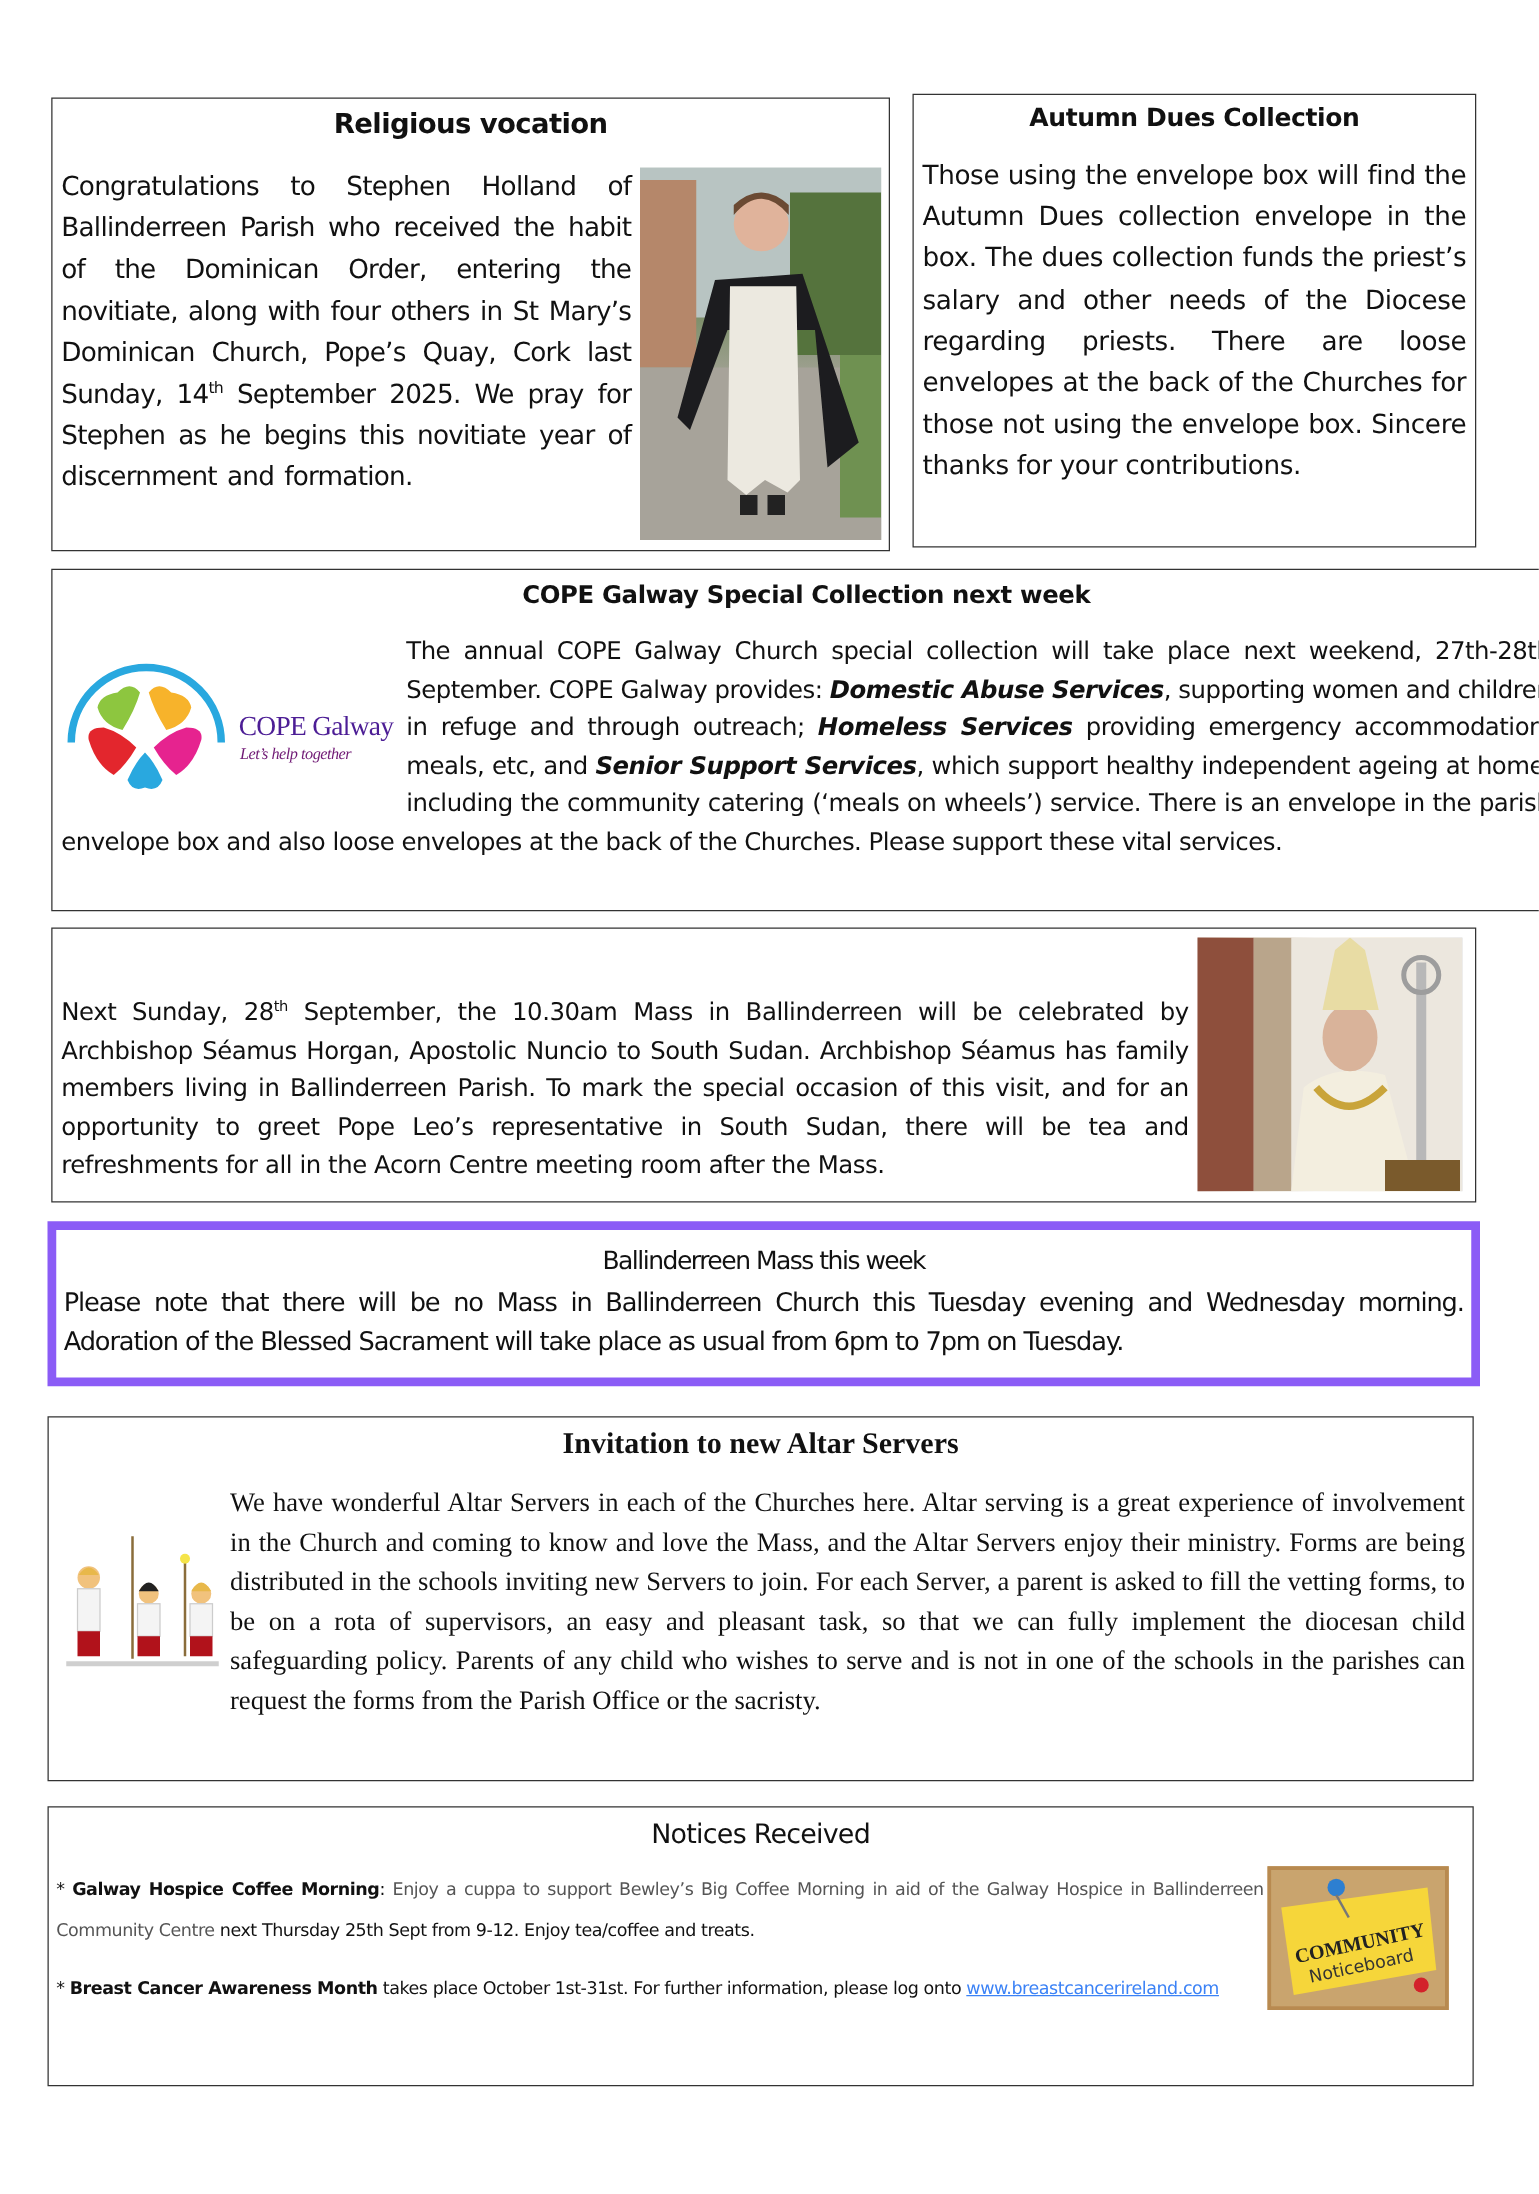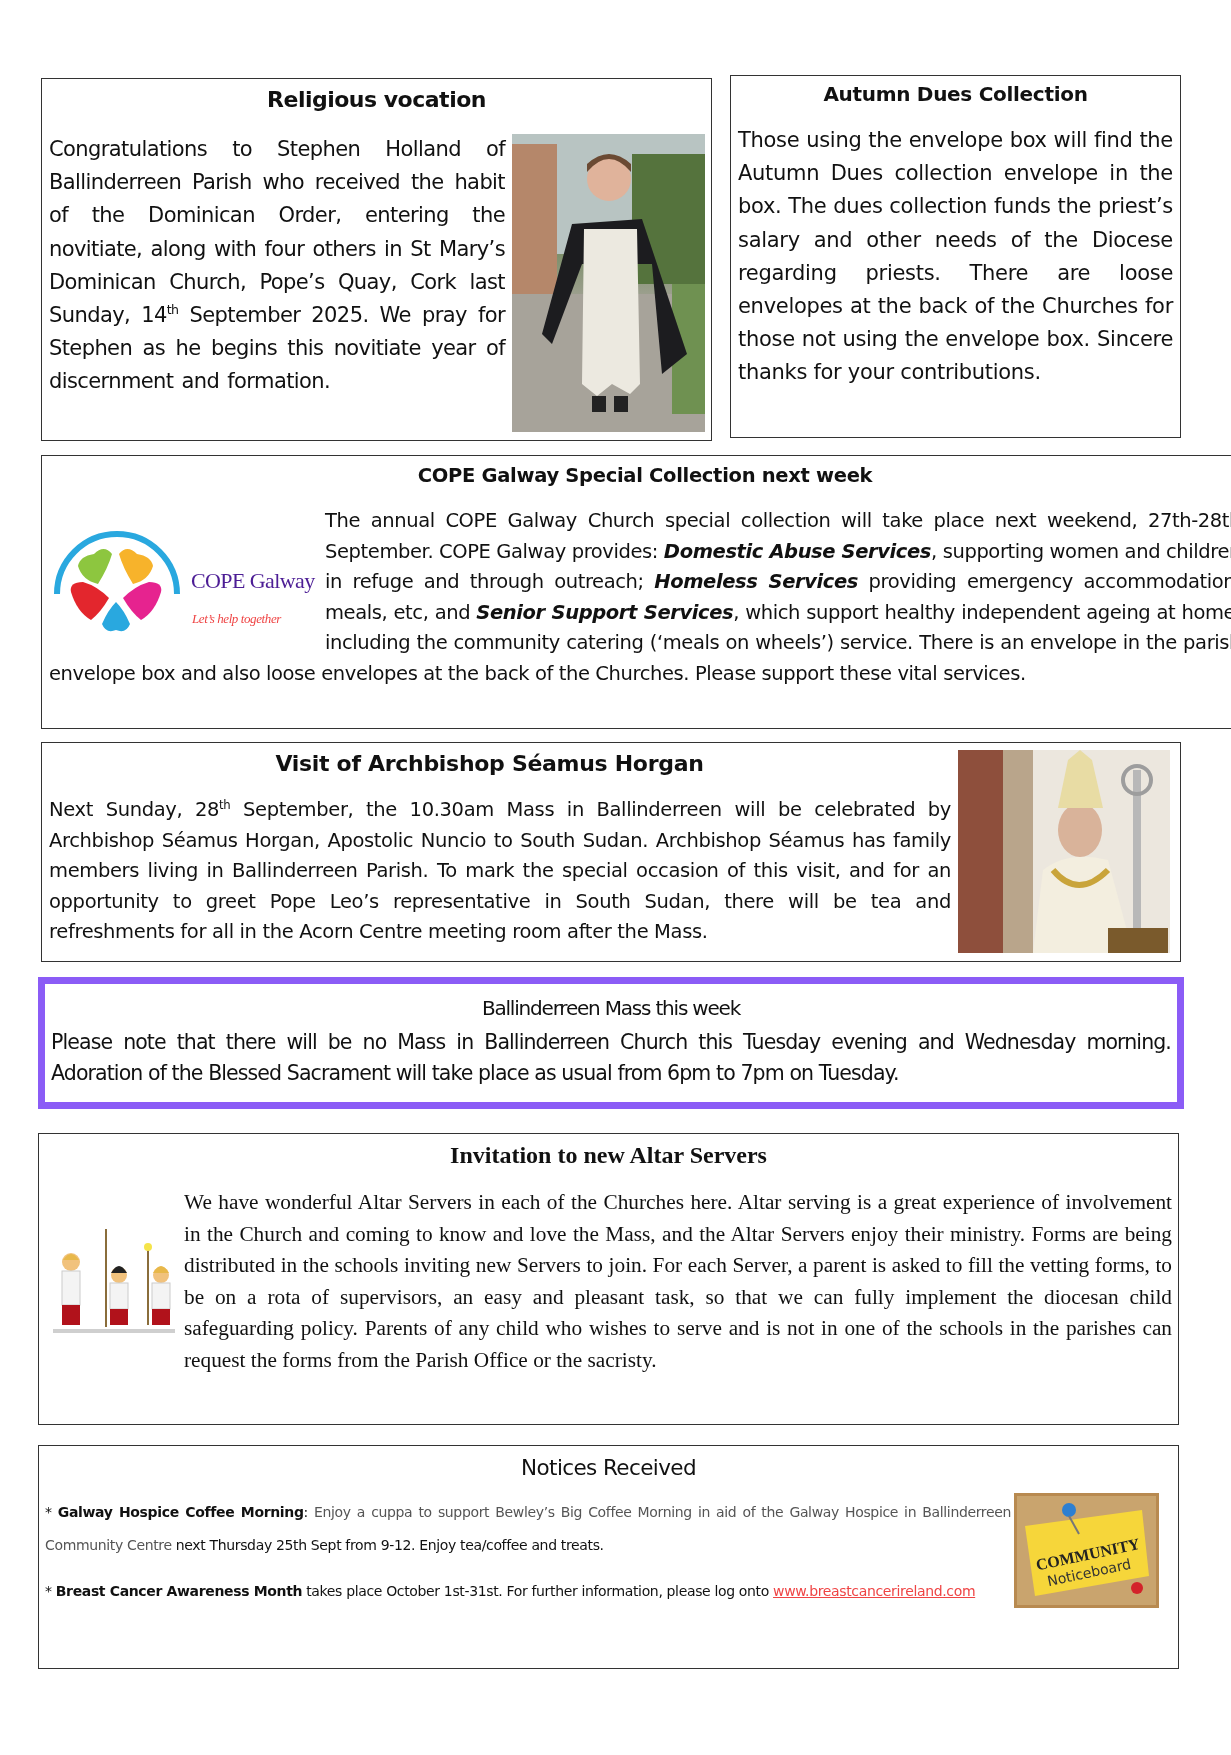--- a/index.html
+++ b/index.html
@@ -23,21 +23,21 @@
   #b-dues { left: 730px; top: 75px; width: 451px; height: 363px; }
   #b-dues .title { position: absolute; left: 0; right: 0; top: 6px; font-size: 20px; letter-spacing: -0.3px; }
   #b-dues .body { position: absolute; left: 7px; right: 7px; top: 48px; font-size: 21px; line-height: 33.2px; letter-spacing: -0.3px; }
 
   
   #b-cope { left: 41px; top: 455px; width: 1208px; height: 274px; }
   #b-cope .title { position: absolute; left: 0; right: 0; top: 8px; font-size: 19.5px; letter-spacing: -0.3px; }
   #b-cope .body { position: absolute; left: 7px; right: 7px; top: 50px; font-size: 19.5px; line-height: 30.5px; letter-spacing: -0.4px; }
   #b-cope .logo { float: left; width: 276px; height: 152px; position: relative; margin-right: 0px; }
   .logo-name { position: absolute; left: 142px; top: 60px; font-family: "Liberation Serif", "DejaVu Serif", serif; font-size: 22px; color: #4c1d95; letter-spacing: -0.6px; }
-  .logo-tag { position: absolute; left: 143px; top: 98px; font-family: "Liberation Serif", "DejaVu Serif", serif; font-style: italic; font-size: 13px; color: #ef4444; }
+  .logo-tag { position: absolute; left: 143px; top: 82px; font-family: "Liberation Serif", "DejaVu Serif", serif; font-style: italic; font-size: 13px; color: #701a75; }
   .bi { font-weight: bold; font-style: italic; }
 
   
   #b-arch { left: 41px; top: 742px; width: 1140px; height: 220px; }
   #b-arch .title { position: absolute; left: 0; width: 895px; top: 8px; font-size: 22px; letter-spacing: -0.3px; }
   #b-arch .body { position: absolute; left: 7px; top: 52px; width: 902px; font-size: 19.5px; line-height: 30.5px; letter-spacing: -0.35px; }
   #b-arch .photo { left: 916px; top: 7px; width: 212px; height: 203px;
      background: linear-gradient(90deg,#8b4a3a 0%,#c9b8a0 20%,#f0ece4 45%,#efe6cf 70%,#ddd 100%); }
 
   
@@ -50,21 +50,21 @@
   #b-altar .title { position: absolute; left: 0; right: 0; top: 8px; font-size: 24px; }
   #b-altar .body { position: absolute; left: 5px; right: 6px; top: 53px; font-size: 21.3px; line-height: 31.6px; }
   #b-altar .servers { float: left; width: 140px; height: 165px; position: relative; margin-right: 0; }
 
   
   #b-not { left: 38px; top: 1445px; width: 1141px; height: 224px; }
   #b-not .title { position: absolute; left: 0; right: 0; top: 9px; font-size: 21.5px; font-weight: normal; letter-spacing: -0.6px; }
   #b-not .body { position: absolute; left: 6px; top: 50px; width: 966px; font-size: 14px; line-height: 32.5px; letter-spacing: -0.35px; }
   #b-not .grey { color: #555; }
   #b-not p { margin: 0 0 14px 0; }
-  #b-not a { color: #ef4444; text-decoration: underline; }
+  #b-not a { color: #3b82f6; text-decoration: underline; }
   #b-not .board { position: absolute; left: 975px; top: 47px; width: 145px; height: 115px; background: #c9a46e;
      border: 3px solid #b88a50; box-sizing: border-box; }
 </style>
 </head>
 <body>
 
 <div class="box sans" id="b-voc">
   <div class="title">Religious vocation</div>
   <div class="body just"><span>Congratulations to Stephen Holland of Ballinderreen Parish who received the habit of the Dominican Order, entering the novitiate, along with four others in St Mary’s Dominican Church, Pope’s Quay, Cork last Sunday, 14</span><sup>th</sup><span> September 2025. We pray for Stephen as he begins this novitiate year of discernment and formation.</span></div>
   <div class="photo">
@@ -102,21 +102,20 @@
         <path d="M67 88 q-8 8 -14 22 q4 10 14 6 q10 4 14 -6 q-6 -14 -14 -22 z" fill="#29a8df"></path>
       </svg>
       <div class="logo-name">COPE Galway</div>
       <div class="logo-tag">Let’s help together</div>
     </div>
     <span>The annual COPE Galway Church special collection will take place next weekend, 27th-28th September. COPE Galway provides: </span><span class="bi">Domestic Abuse Services</span><span>, supporting women and children in refuge and through outreach; </span><span class="bi">Homeless Services</span><span> providing emergency accommodation, meals, etc, and </span><span class="bi">Senior Support Services</span><span>, which support healthy independent ageing at home, including the community catering (‘meals on wheels’) service. There is an envelope in the parish envelope box and also loose envelopes at the back of the Churches. Please support these vital services.</span>
   </div>
 </div>
 
 <div class="box sans" id="b-arch">
-  <div class="title">Visit of Archbishop Séamus Horgan</div>
   <div class="body just"><span>Next Sunday, 28</span><sup>th</sup><span> September, the 10.30am Mass in Ballinderreen will be celebrated by Archbishop Séamus Horgan, Apostolic Nuncio to South Sudan. Archbishop Séamus has family members living in Ballinderreen Parish. To mark the special occasion of this visit, and for an opportunity to greet Pope Leo’s representative in South Sudan, there will be tea and refreshments for all in the Acorn Centre meeting room after the Mass.</span></div>
   <div class="photo">
     <svg width="212" height="203" viewBox="0 0 212 203">
       <rect width="212" height="203" fill="#ece7de"></rect>
       <rect x="0" y="0" width="45" height="203" fill="#8e4f3c"></rect>
       <rect x="45" y="0" width="30" height="203" fill="#b9a58b"></rect>
       <path d="M75 203 L85 120 Q110 100 150 110 L175 203 Z" fill="#f3eedf"></path>
       <path d="M95 120 Q120 150 150 120" fill="none" stroke="#c9a43a" stroke-width="6"></path>
       <ellipse cx="122" cy="80" rx="22" ry="27" fill="#d9b39a"></ellipse>
       <path d="M100 58 L110 10 L122 0 L134 10 L145 58 Z" fill="#e8dca4"></path>

